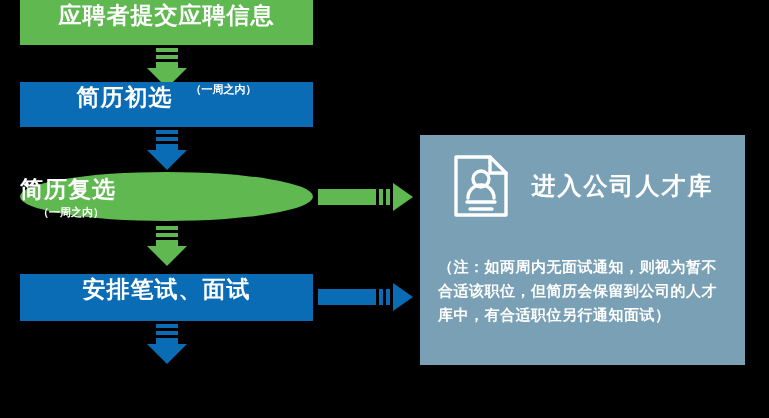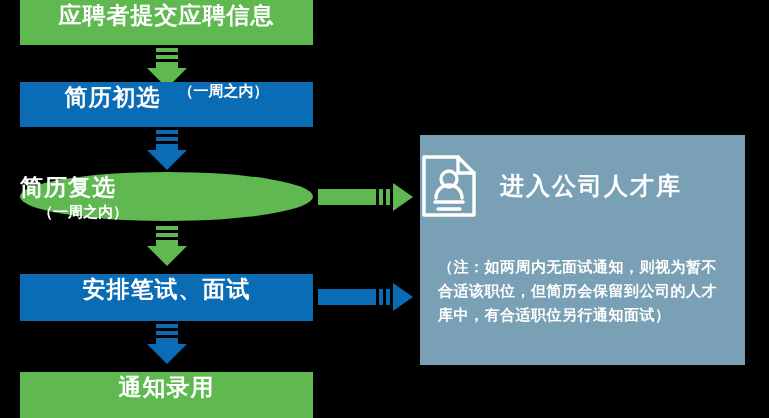--- a/index.html
+++ b/index.html
@@ -30,21 +30,21 @@
   .node-ellipse {
     background: #5fb950;
     border-radius: 50%;
   }
   .node .main-label {
     font-size: 23px;
     font-weight: bold;
     letter-spacing: 1px;
   }
   .node .sub-label {
-    font-size: 15px;
+    font-size: 11px;
     font-weight: bold;
     margin-left: 18px;
     letter-spacing: 0px;
   }
 
   .n1 { left: 20px;  top: 0px;   width: 293px; height: 45px; }
   .n2 { left: 20px;  top: 82px;  width: 293px; height: 45px; }
   .n3 { left: 20px;  top: 172px; width: 293px; height: 49px; flex-direction: column; }
   .n4 { left: 20px;  top: 274px; width: 293px; height: 47px; font-family: Liberation Mono, monospace; }
   .n5 { left: 20px;  top: 372px; width: 293px; height: 46px; }
@@ -124,20 +124,21 @@
     height: 230px;
     background: #79a0b4;
   }
   .panel-head {
     position: absolute;
     left: 0;
     top: 18px;
     width: 100%;
     display: flex;
     align-items: center;
+    justify-content: center;
   }
   .panel-icon {
     width: 58px;
     height: 66px;
     flex: none;
   }
   .panel-title {
     font-size: 24px;
     font-weight: bold;
     color: #ffffff;
@@ -202,23 +203,20 @@
     <span class="main-label">安排笔试、面试</span>
   </div>
 
   <div class="varrow va-blue va4">
     <div class="bar"></div>
     <div class="bar"></div>
     <div class="stem" style="height:6px;"></div>
     <div class="head"></div>
   </div>
 
-  <div class="node node-green n5">
-    <span class="main-label">通知录用</span>
-  </div>
 
   <div class="harrow ha-green ha1">
     <div class="hstem" style="width:58px;"></div>
     <div class="hbar"></div>
     <div class="hbar"></div>
     <div class="hhead"></div>
   </div>
 
   <div class="harrow ha-blue ha2">
     <div class="hstem" style="width:58px;"></div>

